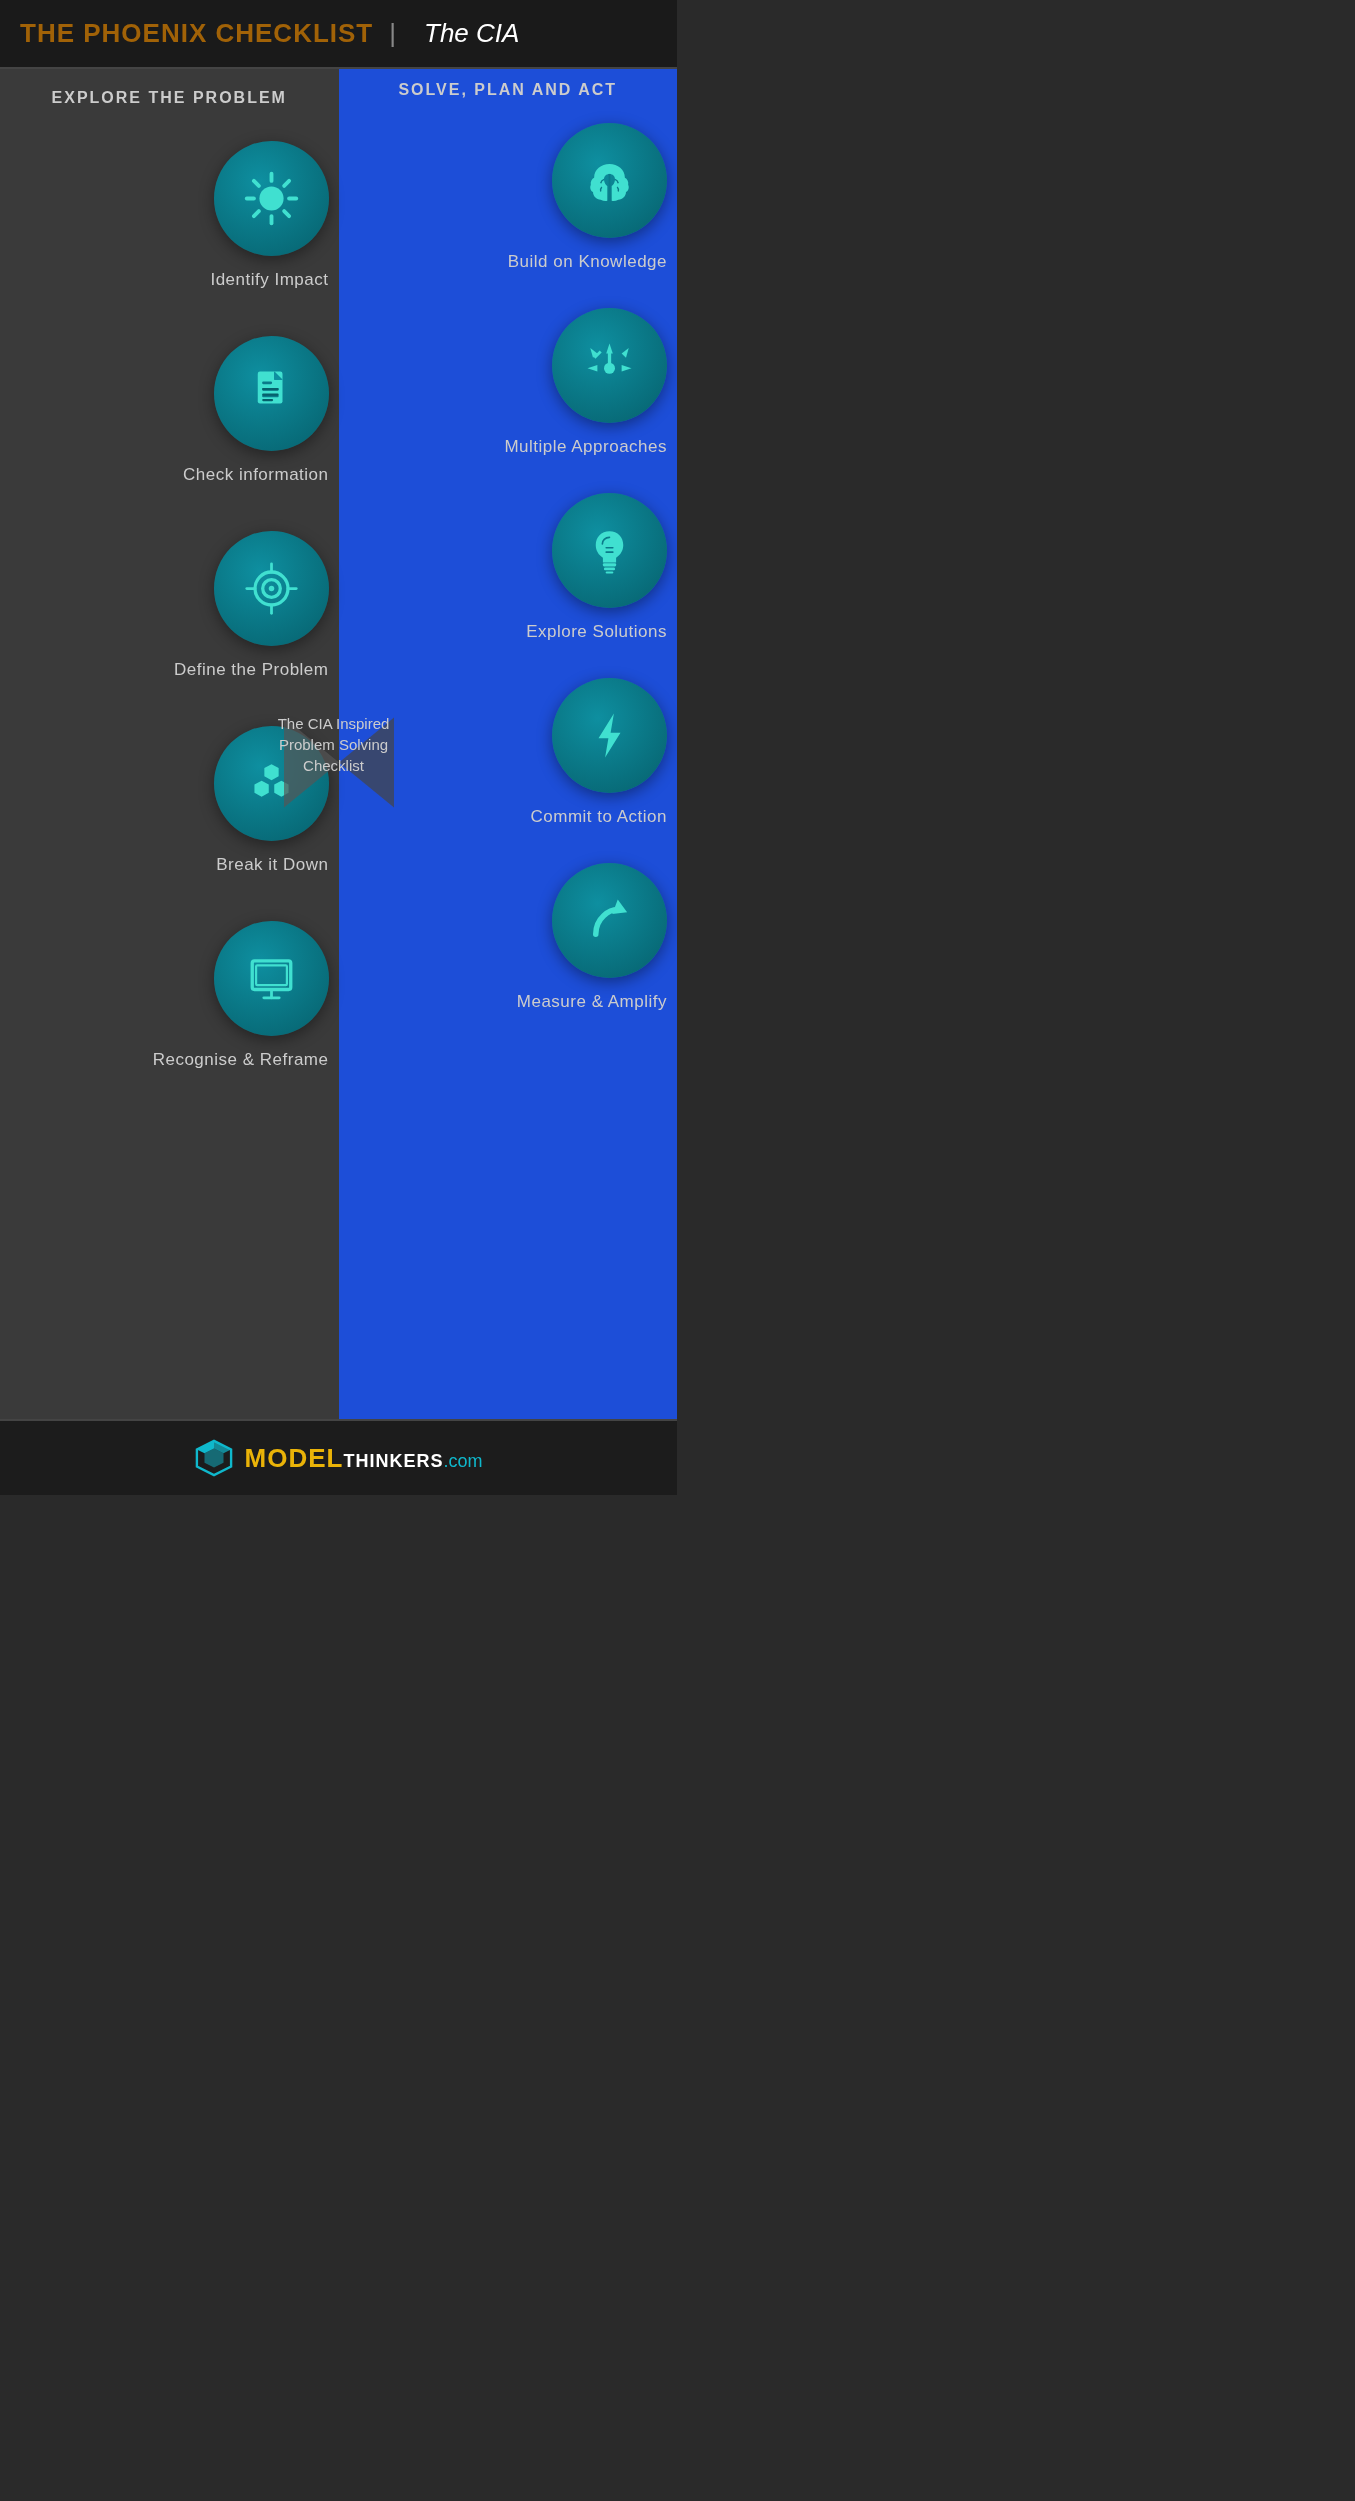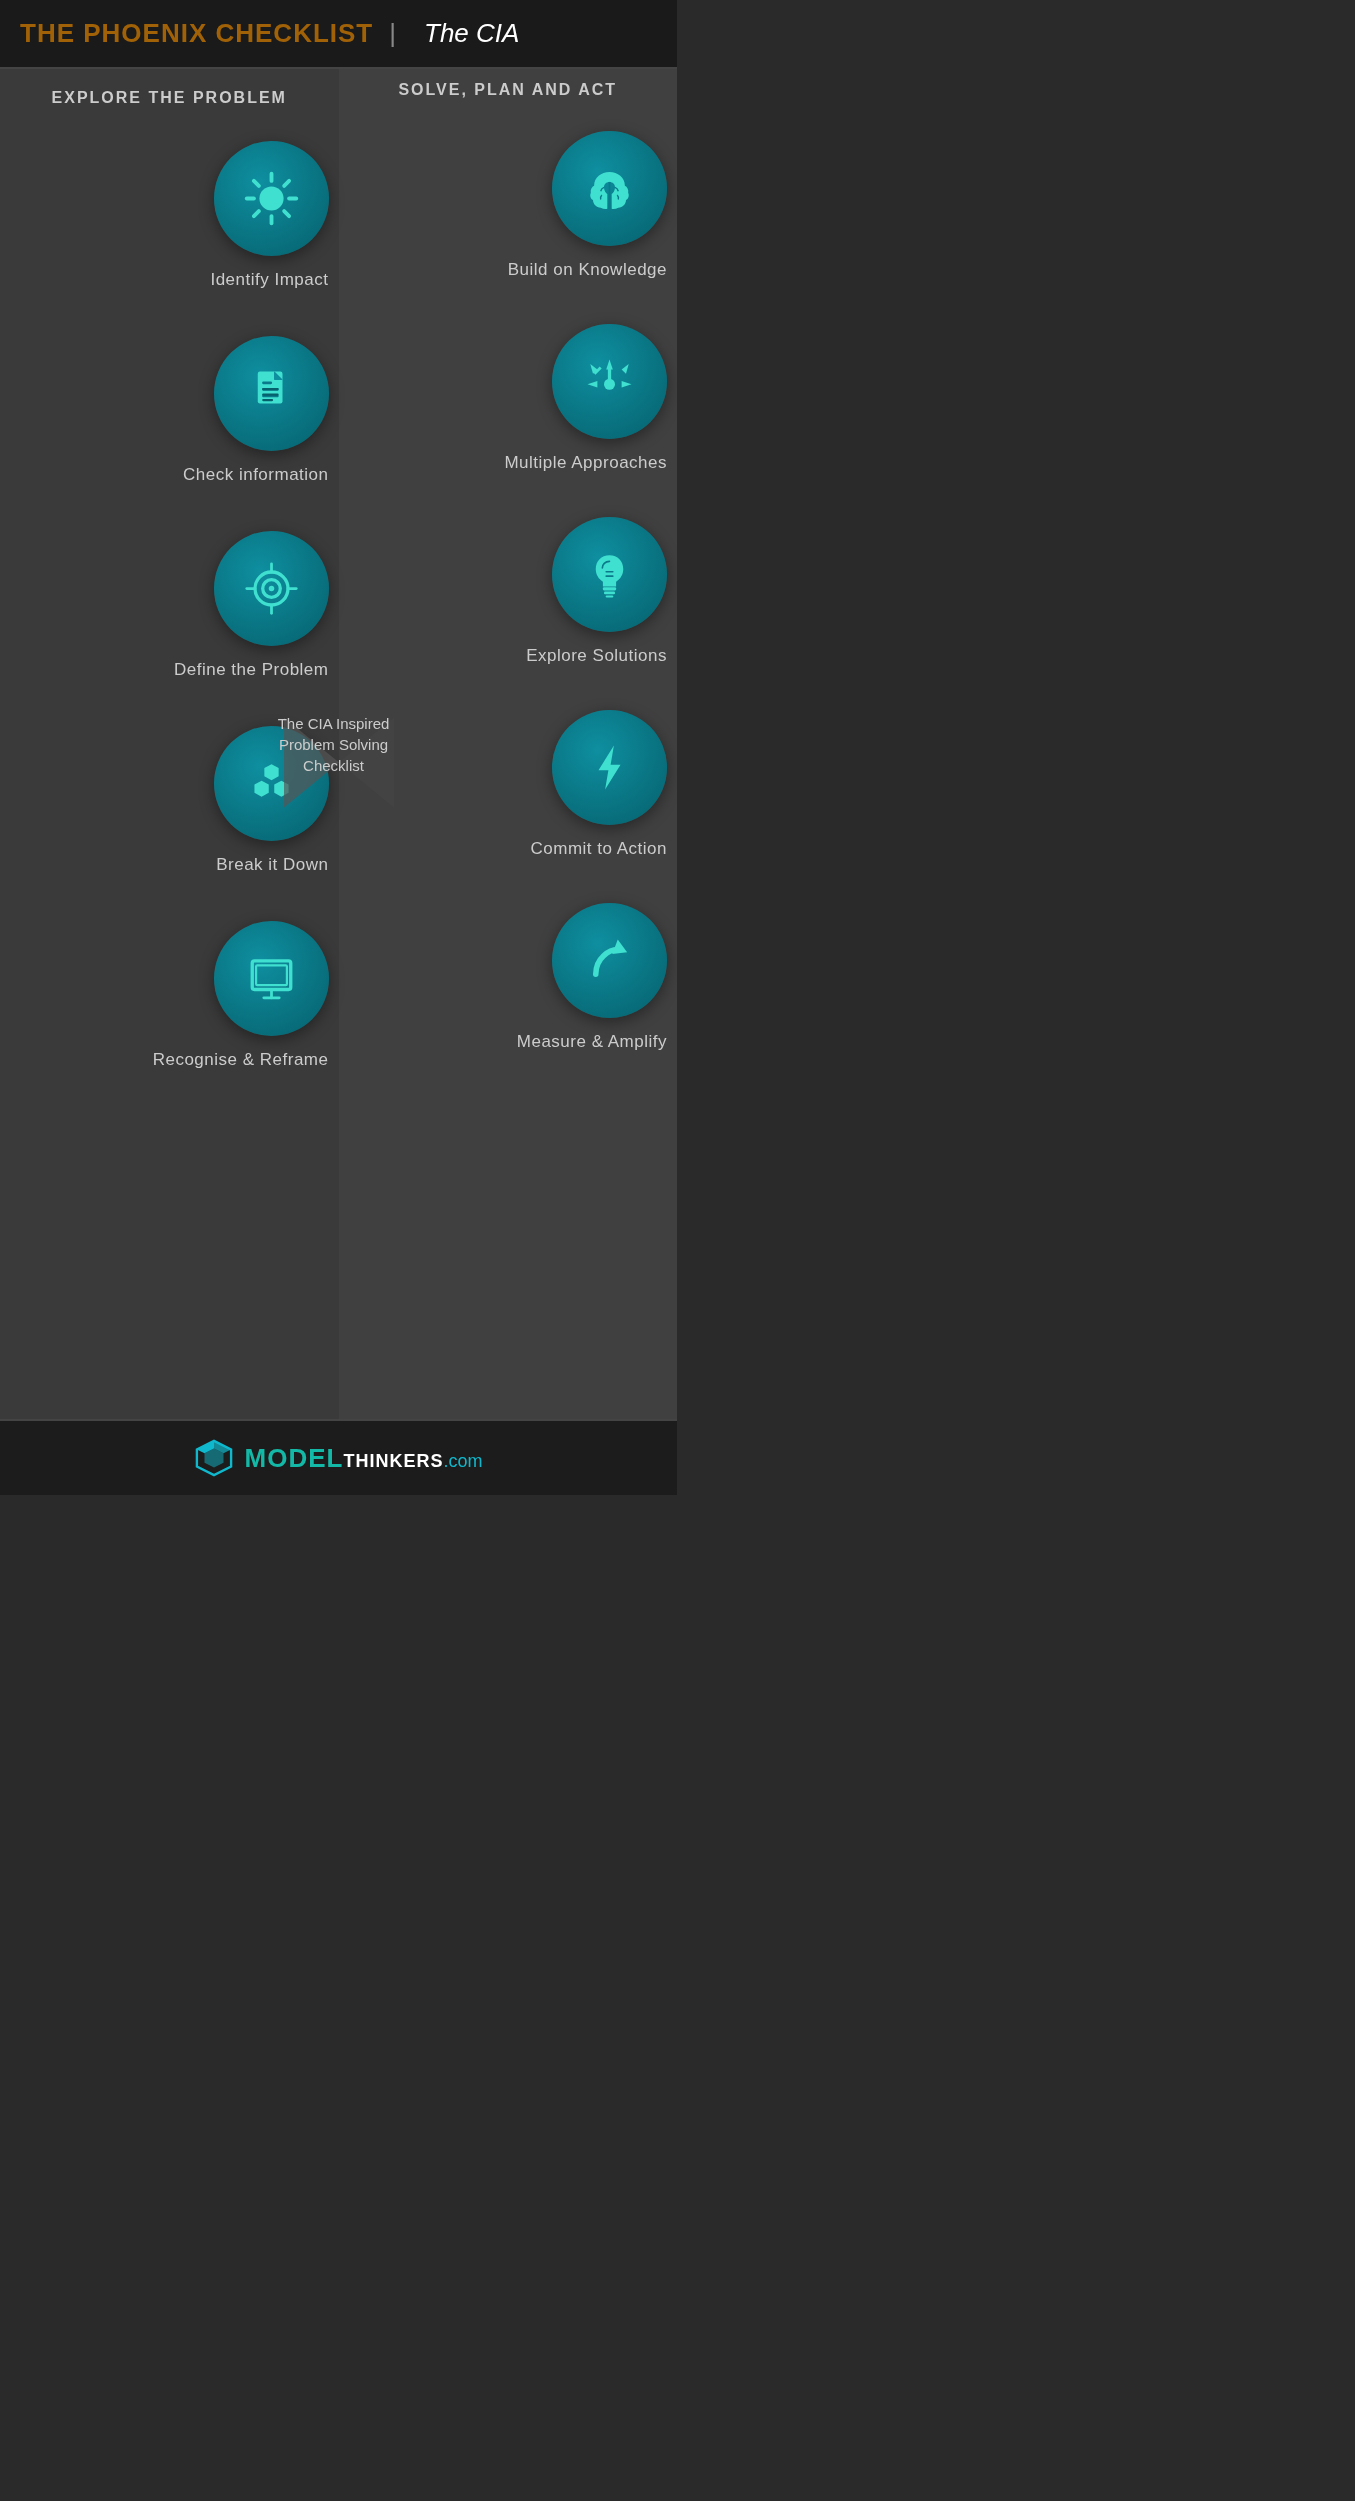--- a/index.html
+++ b/index.html
@@ -52,26 +52,26 @@
       width: 50%;
       background: #3a3a3a;
       padding: 20px 10px;
       display: flex;
       flex-direction: column;
       align-items: center;
       gap: 10px;
     }
     .right-col {
       width: 50%;
-      background: #404040;
+      background: #1d4ed8;
       padding: 12px 10px;
       display: flex;
       flex-direction: column;
       align-items: center;
-      gap: 8px;
+      gap: 0;
     }
 
     
     .col-header {
       font-size: 16px;
       font-weight: 700;
       letter-spacing: 2px;
       color: #ccc;
       text-align: center;
       margin-bottom: 24px;
@@ -142,21 +142,21 @@
     }
 
     .footer-logo-icon {
       width: 38px;
       height: 38px;
     }
 
     .footer-brand-model {
       font-size: 26px;
       font-weight: 700;
-      color: #14b8a6;
+      color: #eab308;
       letter-spacing: 1px;
     }
     .footer-brand-thinkers {
       font-size: 18px;
       font-weight: 900;
       color: #fff;
       letter-spacing: 1px;
     }
     .footer-brand-com {
       font-size: 18px;

